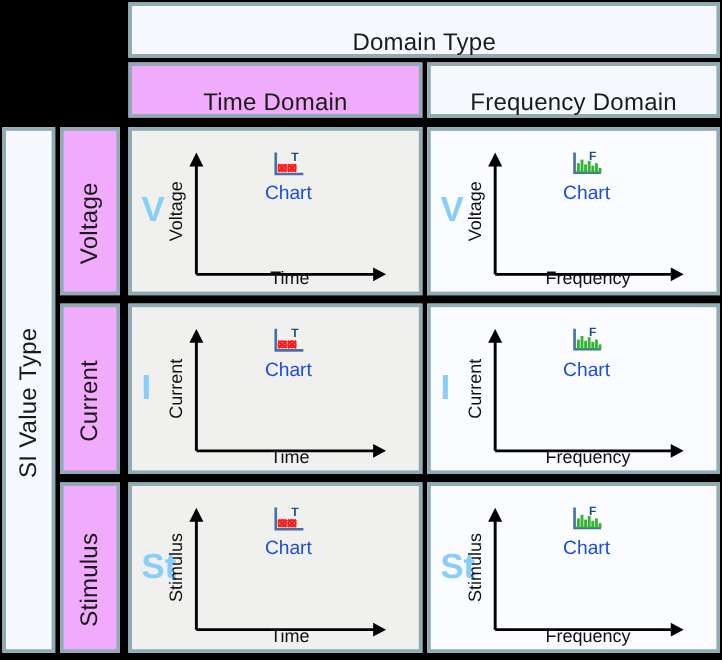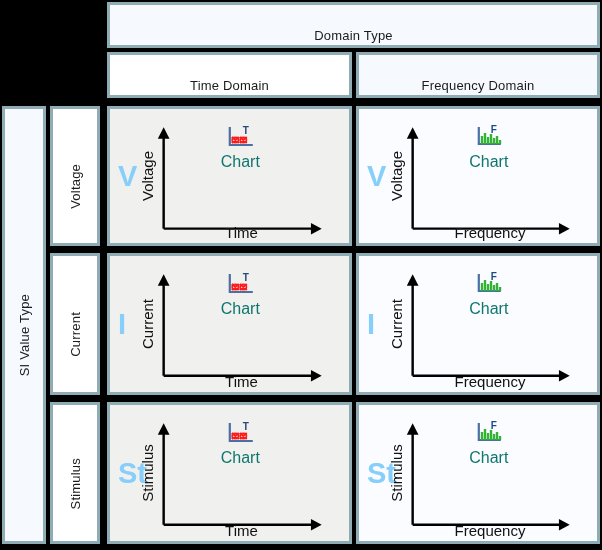--- a/index.html
+++ b/index.html
@@ -14,23 +14,23 @@
   
   .cell{
     position:absolute;
     box-sizing:border-box;
     border:3px solid #8fabb4;
     background:#f6faff;
     display:flex;
     align-items:center;
     justify-content:center;
   }
-  .cell.gray{background:#ffffff;}
+  .cell.gray{background:#f0abfc;}
   .cell-label{
-    font-size:13px;
+    font-size:20px;
     color:#1b1b1b;
     letter-spacing:.2px;
     white-space:nowrap;
     line-height:1;
     margin-top:21px;
   }
   .vert .cell-label{
     writing-mode:vertical-rl;
     transform:rotate(180deg);
   }
@@ -114,21 +114,21 @@
     text-align:center;
     width:90px;
   }
   .chart-icon{
     width:30px;height:28px;
     display:block;
     margin:0 auto 2px auto;
   }
   .chart-caption{
     font-size:16px;
-    color:#0f766e;
+    color:#1d4ed8;
     line-height:1;
   }
 </style>
 </head>
 <body>
 
 <div class="cell" id="domain-type-header">
   <span class="cell-label">Domain Type</span>
 </div>
 

